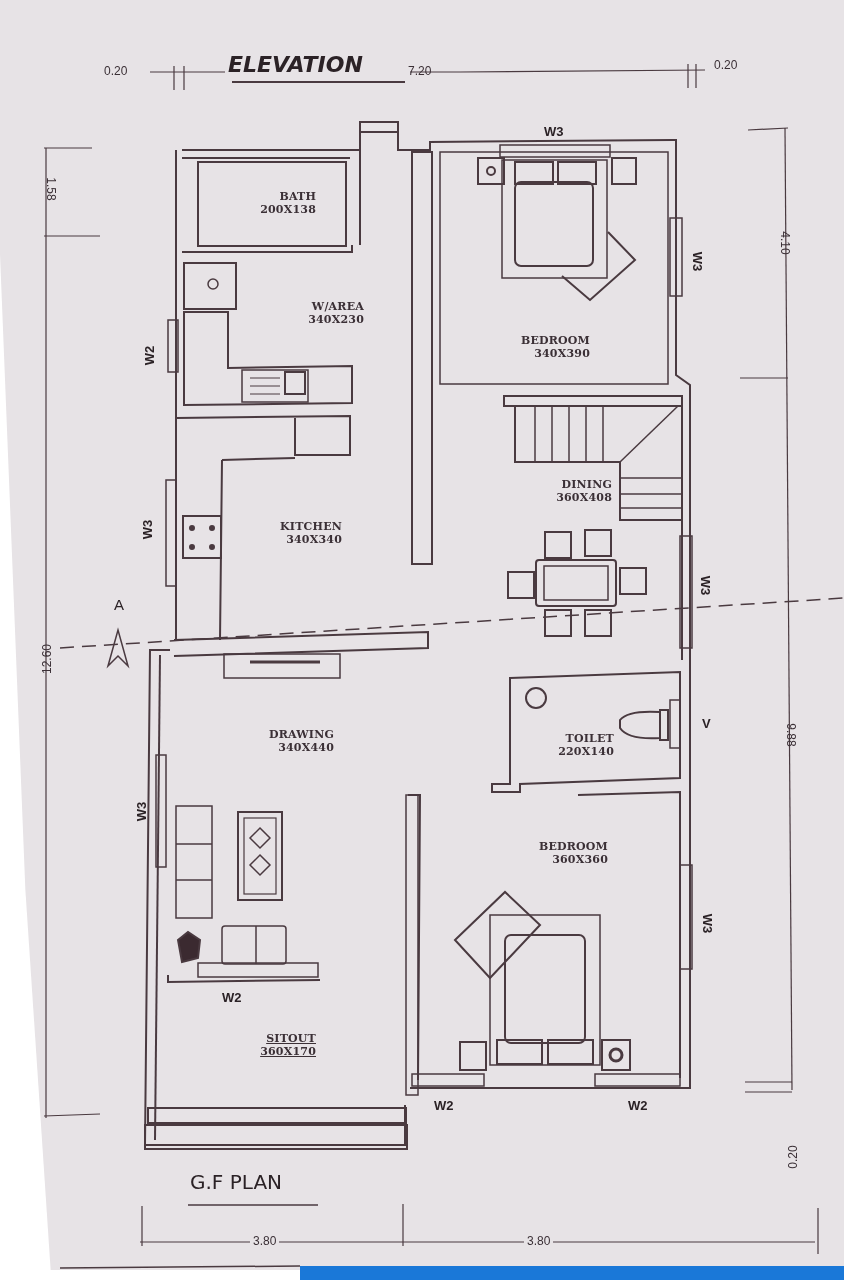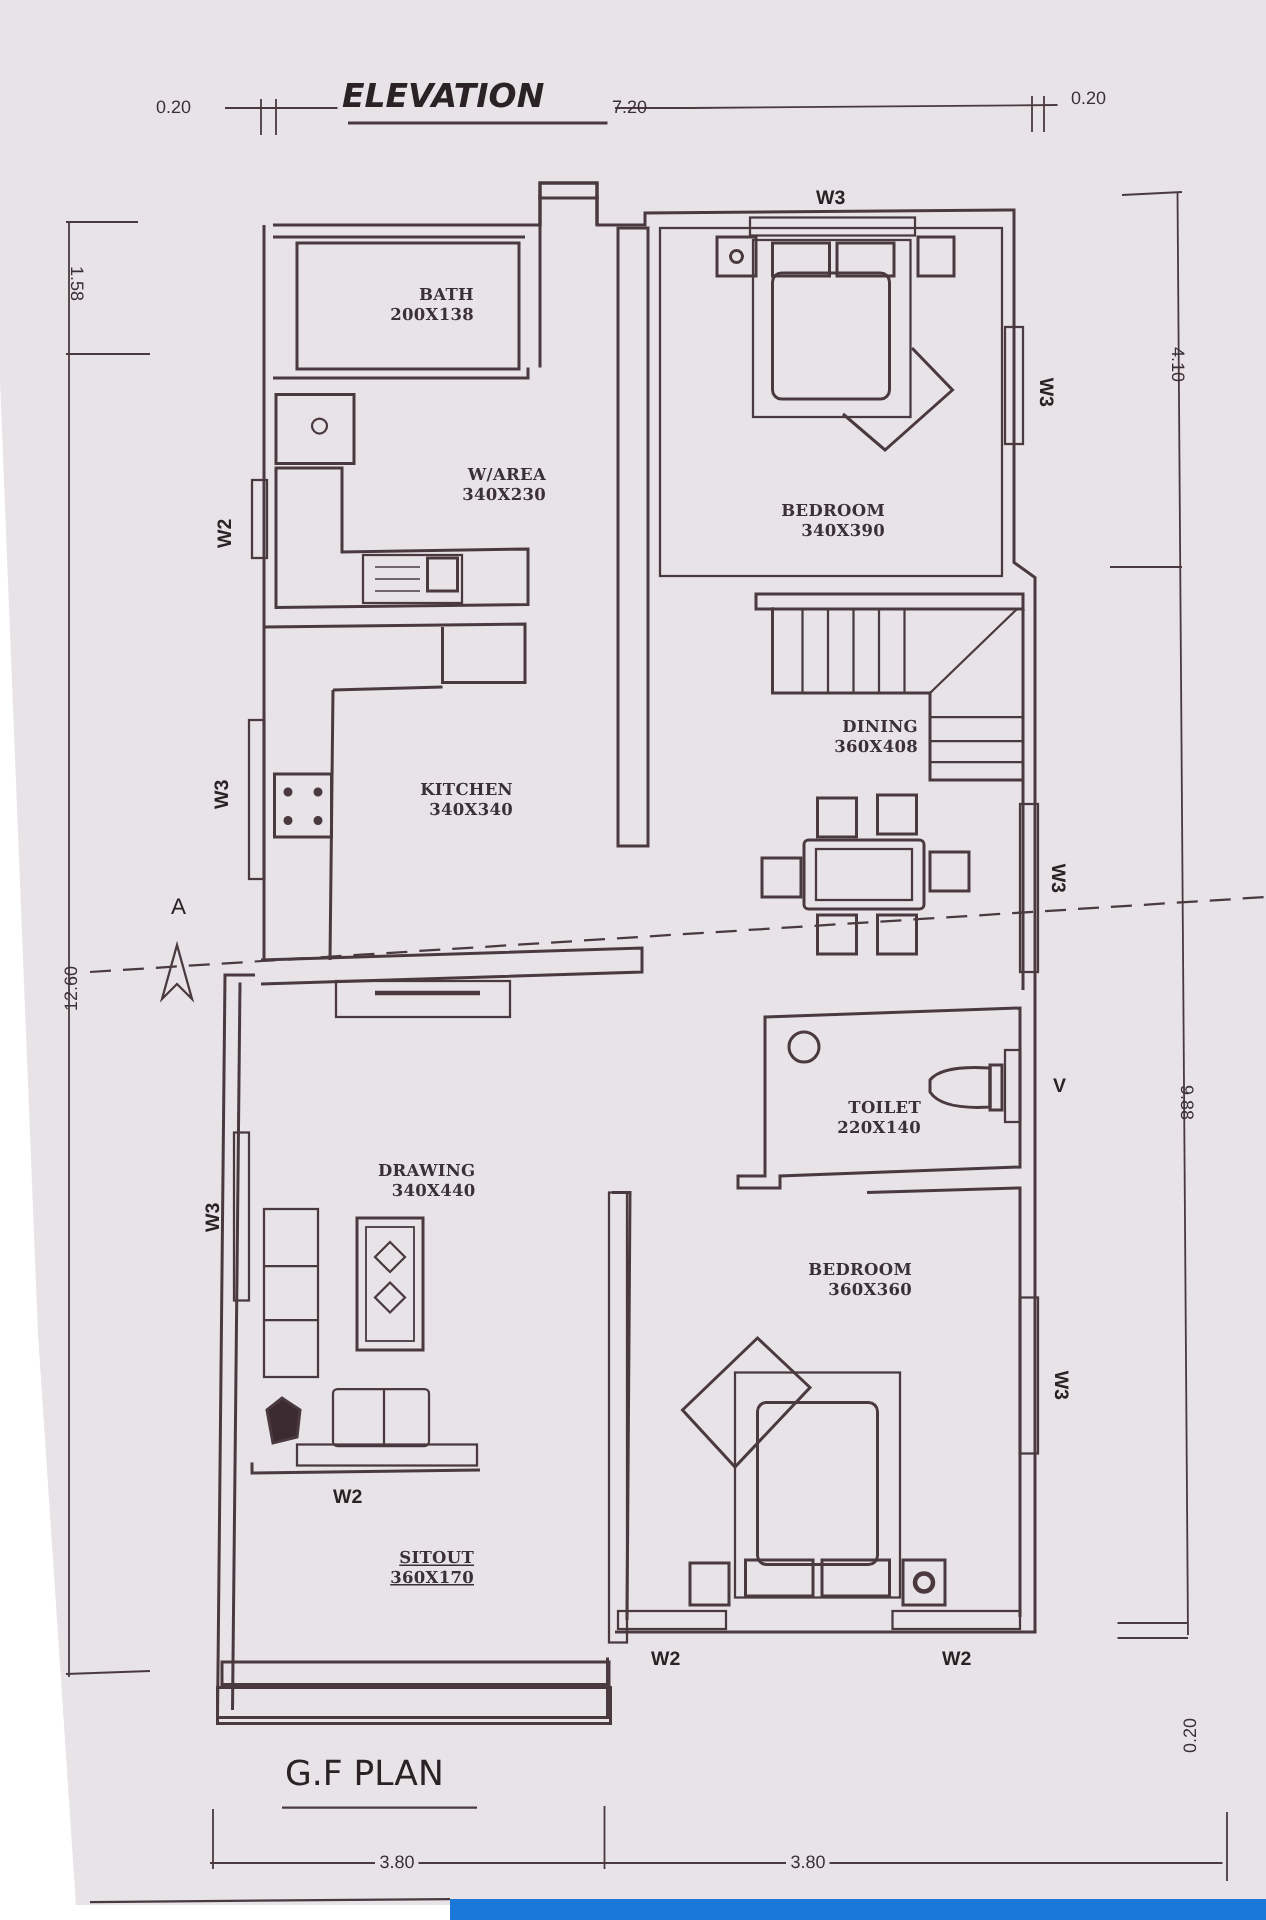--- a/index.html
+++ b/index.html
@@ -6,21 +6,21 @@
   body{width:844px;height:1280px;overflow:hidden;background:#ffffff;font-family:"Liberation Sans",sans-serif;position:relative;}
   .paper{position:absolute;left:0;top:0;width:844px;height:1270px;background:#e7e3e6;clip-path:polygon(0 0,100% 0,100% 100%,6% 100%,3% 70%,0 20%);}
   .blue-strip{position:absolute;left:300px;top:1266px;width:544px;height:14px;background:#1a78d8;}
   svg{position:absolute;left:0;top:0;}
   .lbl{position:absolute;font-family:"DejaVu Serif",serif;font-size:11px;color:#3b3036;text-align:right;line-height:13px;font-weight:bold;letter-spacing:0.2px;}
   .win{position:absolute;font-family:"Liberation Sans",sans-serif;font-weight:bold;font-size:13px;color:#2b2226;}
   .dim{position:absolute;font-family:"Liberation Sans",sans-serif;font-size:12px;color:#3b3036;}
   .vert{transform:rotate(90deg);transform-origin:center;}
   .vert-l{transform:rotate(-90deg);transform-origin:center;}
   .title{position:absolute;font-family:"DejaVu Sans",sans-serif;font-weight:bold;color:#2b2226;}
-  .plan-title{position:absolute;font-family:"DejaVu Sans",sans-serif;color:#2b2226;font-size:23px;}
+  .plan-title{position:absolute;font-family:"DejaVu Sans",sans-serif;color:#2b2226;font-size:20px;}
 </style>
 </head>
 <body>
 
 <div class="paper"></div>
 <div class="blue-strip"></div>
 
 <svg width="844" height="1280" stroke="#4a3a40" fill="none" stroke-width="2">
 
   <line x1="150" y1="72" x2="225" y2="72" stroke-width="1.2"></line>
@@ -180,29 +180,29 @@
 <div class="dim" style="left:250px;top:1234px;background:#e7e3e6;padding:0 3px;">3.80</div>
 <div class="dim" style="left:524px;top:1234px;background:#e7e3e6;padding:0 3px;">3.80</div>
 
 <div class="plan-title" style="left:190px;top:1170px;">G.F PLAN</div>
 <div class="win" style="left:114px;top:596px;font-size:15px;font-weight:normal;">A</div>
 
 <div class="lbl" style="left:226px;top:190px;width:90px;">
     <div>BATH</div>
     <div>200X138</div>
   </div>
-<div class="lbl" style="left:274px;top:310px;width:90px;">
+<div class="lbl" style="left:274px;top:300px;width:90px;">
     <div>W/AREA</div>
     <div>340X230</div>
   </div>
 <div class="lbl" style="left:252px;top:520px;width:90px;">
     <div>KITCHEN</div>
     <div>340X340</div>
   </div>
-<div class="lbl" style="left:227px;top:728px;width:90px;margin-top:46px;">
+<div class="lbl" style="left:244px;top:728px;width:90px;">
     <div>DRAWING</div>
     <div>340X440</div>
   </div>
 <div class="lbl" style="left:226px;top:1032px;width:90px;text-decoration:underline;">
     <div>SITOUT</div>
     <div>360X170</div>
   </div>
 <div class="lbl" style="left:500px;top:334px;width:90px;">
     <div>BEDROOM</div>
     <div>340X390</div>

